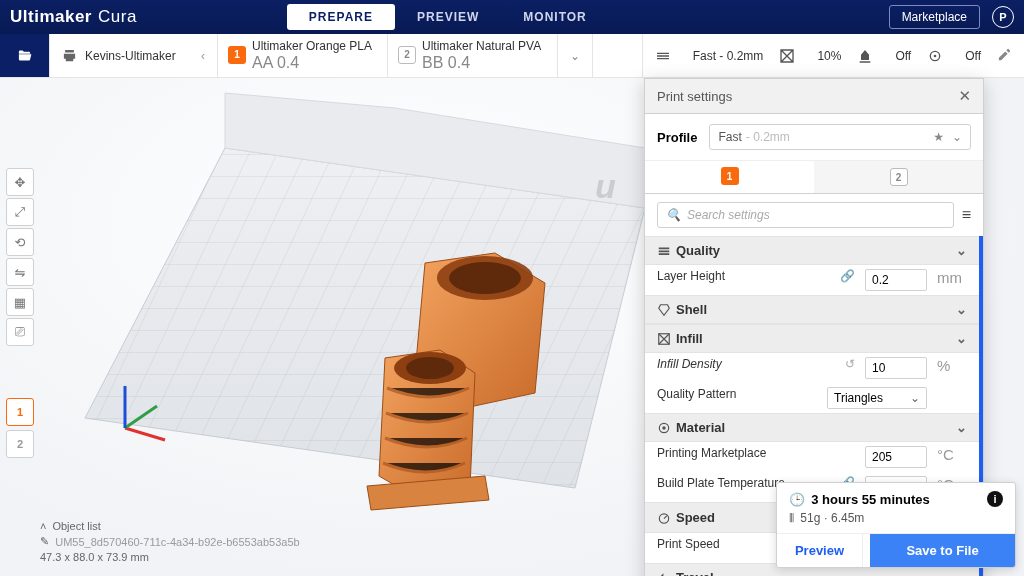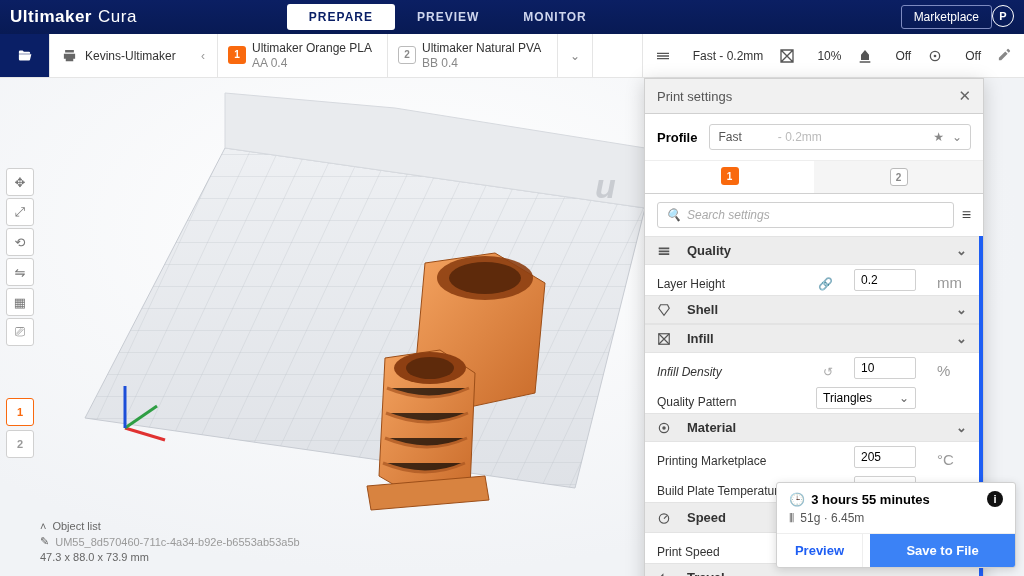--- a/index.html
+++ b/index.html
@@ -18,34 +18,34 @@
   }
   *{box-sizing:border-box;font-family:"Segoe UI",Arial,sans-serif;}
   html,body{margin:0;padding:0;width:1024px;height:576px;overflow:hidden;background:#fff;}
   
   .header{height:var(--header-h);background:linear-gradient(#0b1f63,#081a54);display:flex;align-items:center;color:#fff;font-size:13px;padding:0 10px;}
   .brand{display:flex;align-items:baseline;gap:6px;font-size:17px;font-weight:300;letter-spacing:0.5px;}
   .brand b{font-weight:700;}
   .nav-tabs{display:flex;gap:0;margin-left:150px;}
   .nav-tab{padding:6px 22px;font-size:12px;font-weight:600;letter-spacing:1px;color:#cfd6ee;border-radius:3px;cursor:pointer;}
   .nav-tab.active{background:#fff;color:var(--blue-dark);}
-  .header-right{margin-left:auto;display:flex;align-items:flex-start;}
+  .header-right{margin-left:auto;display:flex;align-items:center;gap:12px;}
   .marketplace-btn{border:1px solid #7d8ac0;border-radius:3px;padding:4px 12px;font-size:12px;color:#fff;cursor:pointer;}
   .avatar{width:22px;height:22px;border:1.5px solid #fff;border-radius:50%;display:flex;align-items:center;justify-content:center;font-size:11px;font-weight:600;cursor:pointer;}
   
   .toolbar{height:var(--toolbar-h);background:#fff;border-bottom:1px solid #e5e5e5;display:flex;align-items:stretch;}
   .tb-btn{display:flex;align-items:center;padding:0 12px;font-size:12px;color:var(--text);border-right:1px solid #e5e5e5;white-space:nowrap;}
   .open-btn{background:var(--blue-dark);color:#fff;width:50px;justify-content:center;}
   .open-btn svg{fill:#fff;}
   .printer-sel{flex:0 0 168px;gap:8px;cursor:pointer;}
   .mat-badge{width:18px;height:18px;border-radius:3px;display:inline-flex;align-items:center;justify-content:center;font-size:10px;font-weight:700;color:#fff;margin-right:6px;}
   .mat1{background:var(--orange);} .mat2{background:#fff;border:1.5px solid #bbb;color:#888;}
   .mat-cell{flex:0 0 170px;flex-direction:column;align-items:flex-start;justify-content:center;line-height:1.2;position:relative;padding-left:34px;}
   .mat-cell .mat-badge{position:absolute;left:10px;top:12px;}
-  .mat-sub{color:var(--text-mute);font-size:12px;}
+  .mat-sub{color:var(--text-mute);font-size:16px;}
   .mat-expand{flex:0 0 24px;justify-content:center;cursor:pointer;color:#888;}
   .spacer{flex:1;border-right:none;}
   .print-summary{flex:0 0 350px;border-left:1px solid #e5e5e5;border-right:none;gap:16px;cursor:pointer;}
   .ps-item{display:flex;align-items:center;gap:22px;font-size:12px;color:var(--text);}
   .ps-item svg{width:16px;height:16px;}
   .ps-edit{margin-left:auto;color:#999;cursor:pointer;}
   
   .main{position:relative;height:calc(576px - var(--header-h) - var(--toolbar-h));background:#fff;}
   .viewport{position:absolute;inset:0;background:radial-gradient(ellipse at 40% 30%,#ffffff 0%,#f1f3f6 70%);}
   .buildplate{position:absolute;left:55px;top:10px;width:600px;height:440px;}
@@ -58,36 +58,36 @@
   .ext-badge.e2{color:#999;}
   
   .objlist{position:absolute;left:40px;bottom:10px;font-size:11px;color:#666;}
   .objlist-row{display:flex;align-items:center;gap:6px;margin-bottom:3px;}
   
   .panel{position:absolute;right:40px;top:0;width:340px;background:var(--panel);border:1px solid var(--border);box-shadow:0 4px 18px rgba(0,0,0,0.18);display:flex;flex-direction:column;z-index:10;}
   .panel-head{display:flex;align-items:center;padding:8px 12px;background:#f1f1f1;border-bottom:1px solid var(--border);font-size:13px;color:#555;}
   .panel-close{margin-left:auto;cursor:pointer;color:#666;font-size:15px;}
   .profile-row{display:flex;align-items:center;padding:10px 12px;gap:12px;border-bottom:1px solid #eee;}
   .profile-row label{font-size:13px;font-weight:600;}
-  .profile-sel{flex:1;border:1px solid var(--border);border-radius:3px;height:26px;display:flex;align-items:center;padding:0 8px;font-size:12px;color:#555;cursor:pointer;gap:32px;}
+  .profile-sel{flex:1;border:1px solid var(--border);border-radius:3px;height:26px;display:flex;align-items:center;padding:0 8px;font-size:12px;color:#555;cursor:pointer;}
   .profile-sel .mute{color:#bbb;margin-left:4px;}
   .profile-sel .tail{margin-left:auto;display:flex;gap:8px;color:#888;}
   .ext-tabs{display:flex;border-bottom:1px solid var(--border);}
   .ext-tab{flex:1;height:32px;display:flex;align-items:center;justify-content:center;cursor:pointer;background:#f5f5f5;}
   .ext-tab.active{background:#fff;border-bottom:2px solid #fff;margin-bottom:-1px;}
   .ext-tab .mat-badge{margin:0;}
   .search-row{display:flex;align-items:center;padding:8px 12px;gap:8px;}
   .search-box{flex:1;border:1px solid var(--border);border-radius:3px;height:26px;display:flex;align-items:center;padding:0 8px;color:#aaa;font-size:12px;font-style:italic;gap:6px;}
   .hamburger{color:#444;cursor:pointer;font-size:16px;}
   .settings-scroll{flex:1;overflow:hidden;position:relative;border-right:4px solid var(--blue);}
-  .cat{background:#ededed;border-top:1px solid #e3e3e3;border-bottom:1px solid #e3e3e3;padding:6px 12px;display:flex;align-items:center;gap:16px;font-size:13px;font-weight:700;color:#333;cursor:pointer;}
+  .cat{background:#ededed;border-top:1px solid #e3e3e3;border-bottom:1px solid #e3e3e3;padding:6px 12px;display:flex;align-items:center;gap:5px;font-size:13px;font-weight:700;color:#333;cursor:pointer;}
   .cat .chev{margin-left:auto;color:#666;}
   .cat .info{margin-left:auto;margin-right:6px;color:#555;font-size:12px;}
   .cat svg{width:14px;height:14px;}
-  .setting{display:flex;align-items:flex-end;padding:4px 12px;font-size:12px;gap:17px;}
+  .setting{display:flex;align-items:flex-start;padding:4px 12px;font-size:12px;gap:6px;}
   .setting.italic .s-label{font-style:italic;}
   .s-label{flex:1;color:#333;}
   .s-mini{color:#aaa;font-size:12px;margin-right:4px;}
   .s-input{width:62px;height:22px;border:1px solid var(--border);border-radius:2px;padding:0 6px;font-size:12px;text-align:left;}
   .s-select{width:100px;height:22px;border:1px solid var(--border);border-radius:2px;padding:0 6px;font-size:12px;display:flex;align-items:center;cursor:pointer;}
   .s-select .chev{margin-left:auto;color:#666;}
   .s-unit{width:34px;color:#999;font-size:15px;text-align:left;padding-left:4px;}
   
   .estimate{position:absolute;right:8px;bottom:8px;width:240px;background:#fff;border:1px solid var(--border);box-shadow:0 2px 10px rgba(0,0,0,0.15);border-radius:3px;overflow:hidden;z-index:11;}
   .est-top{padding:8px 12px;}

